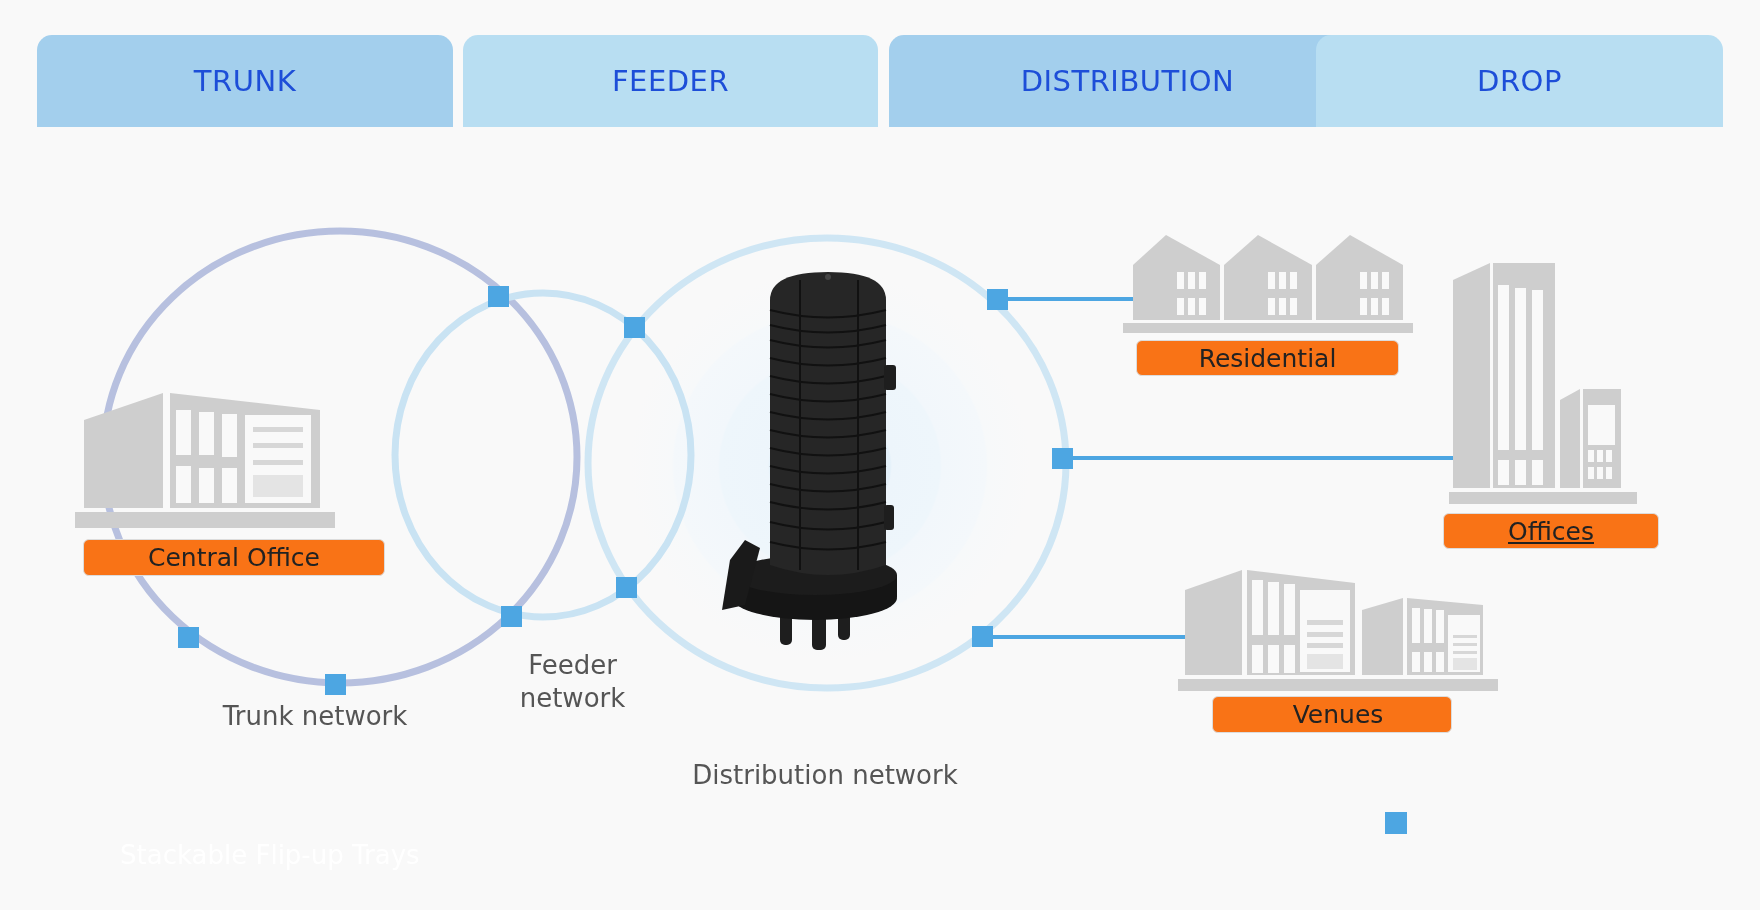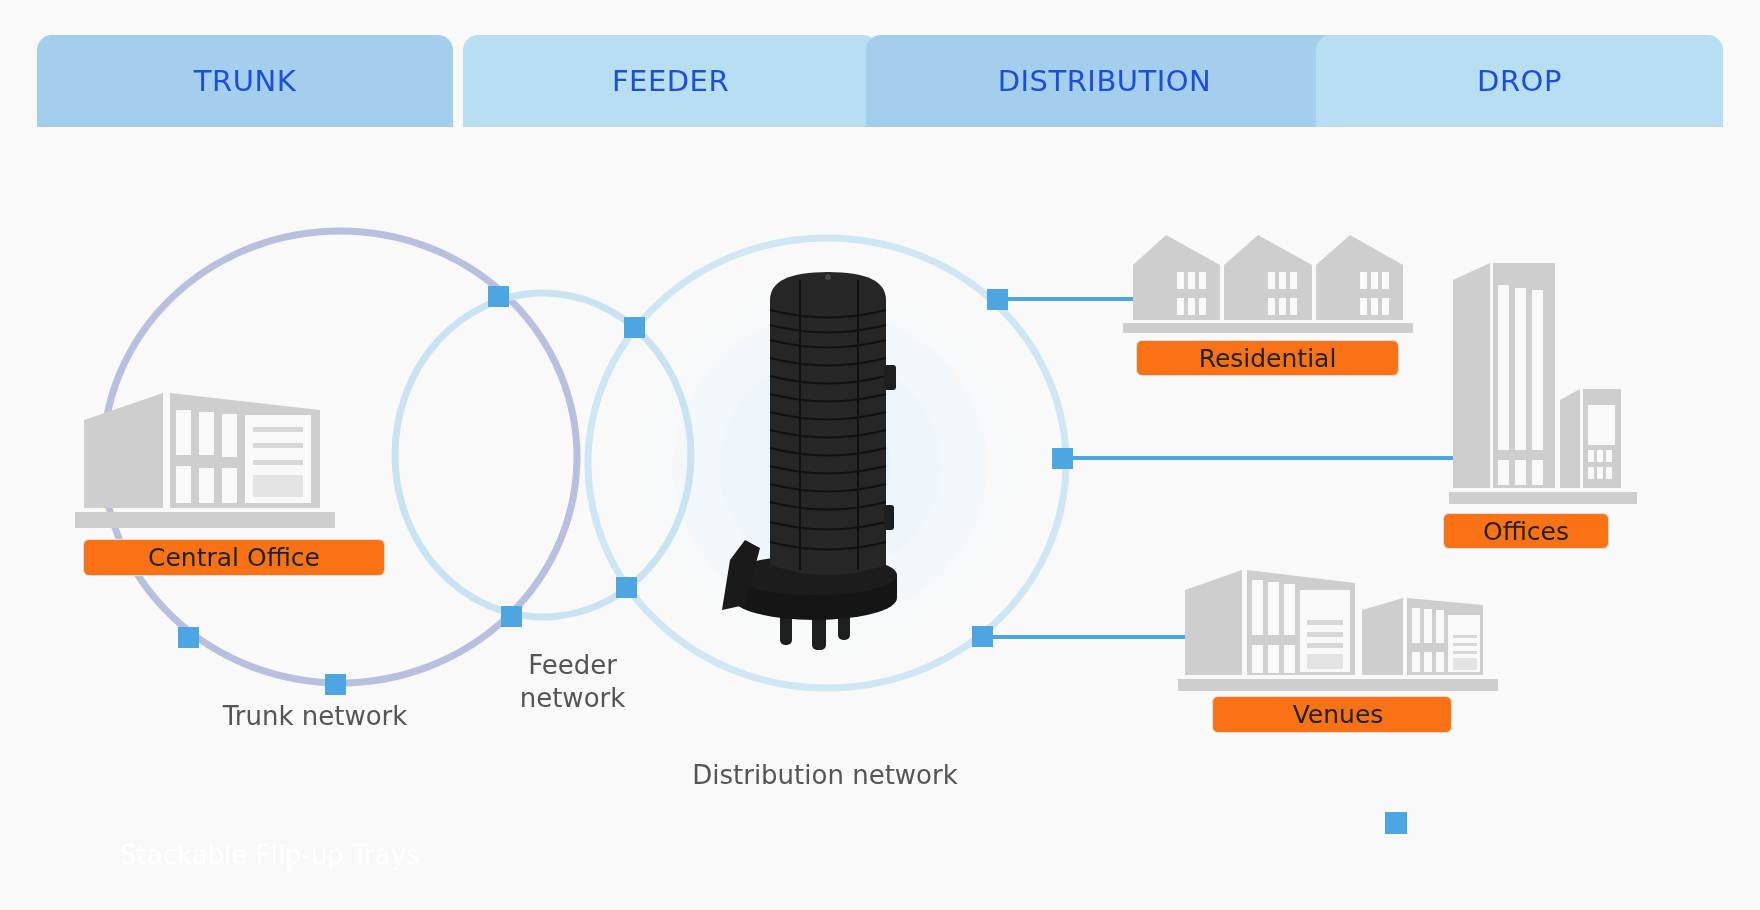--- a/index.html
+++ b/index.html
@@ -36,21 +36,21 @@
 </style>
 </head>
 <body>
 
 <div class="tab dark" style="left:37px; width:416px;">
     <span>TRUNK</span>
   </div>
 <div class="tab light" style="left:463px; width:415px;">
     <span>FEEDER</span>
   </div>
-<div class="tab dark" style="left:866px; width:477px;">
+<div class="tab dark" style="left:889px; width:477px;">
     <span>DISTRIBUTION</span>
   </div>
 <div class="tab light" style="left:1316px; width:407px;">
     <span>DROP</span>
   </div>
 
 <svg id="diagram" width="1760" height="910">
   <defs>
     <radialGradient id="glow" cx="50%" cy="50%" r="50%">
       <stop offset="0%" stop-color="#d6eaf7"></stop>
@@ -225,21 +225,21 @@
     <rect x="972" y="626" width="21" height="21"></rect>
   </g>
 </svg>
 
 <div class="label-box" style="left:83px; top:539px; width:302px; height:37px;">
     <span>Central Office</span>
   </div>
 <div class="label-box" style="left:1136px; top:340px; width:263px; height:36px;">
     <span>Residential</span>
   </div>
-<div class="label-box" style="left:1443px; top:513px; width:166px; height:36px;">
+<div class="label-box" style="left:1443px; top:513px; width:216px; height:36px;text-decoration:underline;">
     <span>Offices</span>
   </div>
 <div class="label-box" style="left:1212px; top:696px; width:240px; height:37px;padding-left:12px;">
     <span>Venues</span>
   </div>
 
 <div class="net-label" style="left:200px; top:700px; width:230px;">Trunk network</div>
 <div class="net-label" style="left:490px; top:649px; width:165px;">
   <div>Feeder</div>
   <div>network</div>

